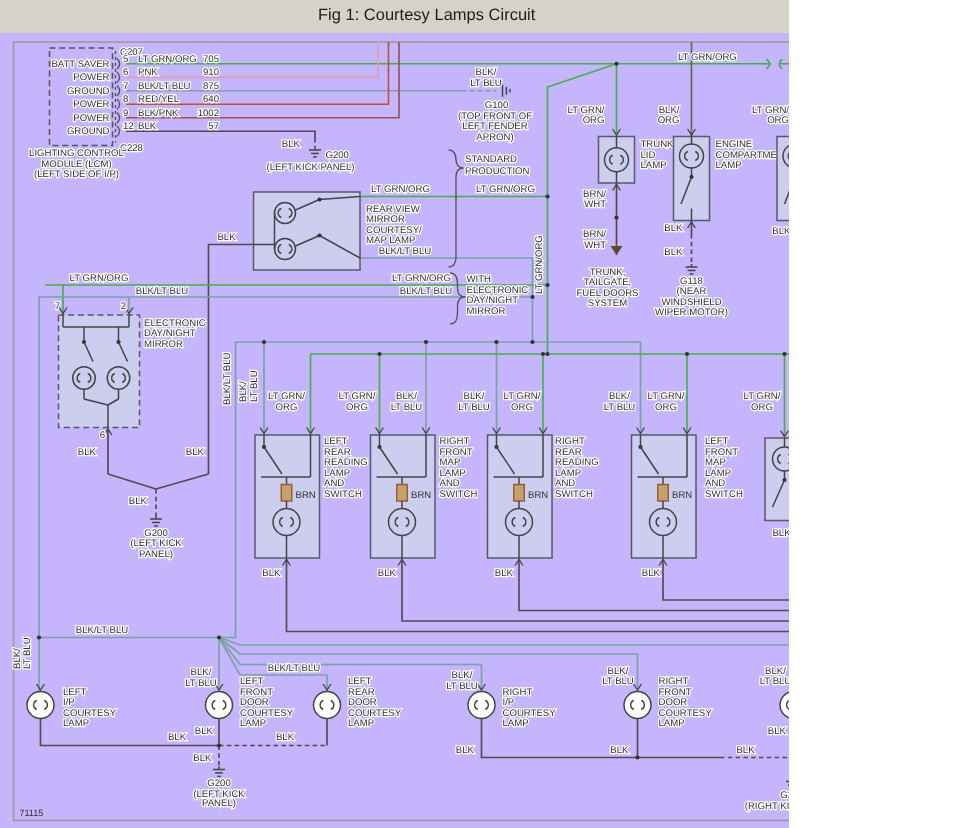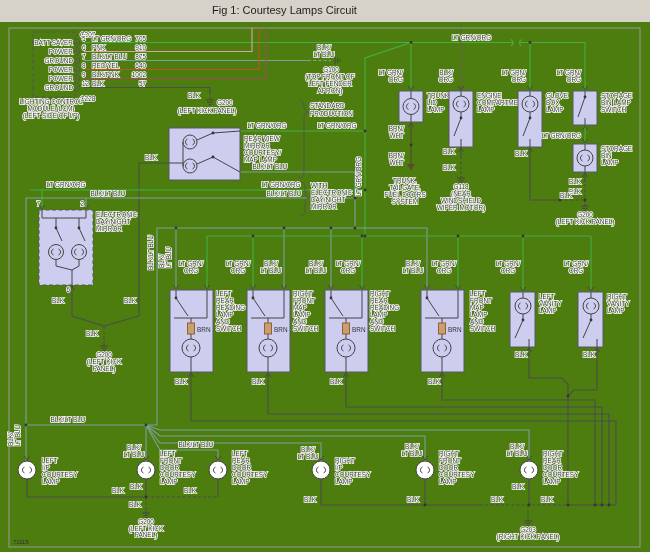--- a/index.html
+++ b/index.html
@@ -1,16 +1,16 @@
 <!DOCTYPE html>
 <html><head>
 <meta charset="utf-8">
 <style>
   html,body{margin:0;padding:0;background:#fff;}
-  .stage{position:relative;width:650px;height:552px;background:#4d7c0f;overflow:hidden;
+  .stage{position:relative;width:526px;height:552px;background:#c4b5fd;overflow:hidden;
          font-family:"Liberation Sans",sans-serif;}
   .hdr{position:absolute;top:0;left:0;width:650px;height:22px;background:#d6d2ca;}
   .hdr span{position:absolute;left:212px;top:4px;font-size:11px;color:#1d1d1d;}
   svg{position:absolute;top:0;left:0;}
   text{font-family:"Liberation Sans",sans-serif;}
 </style>
 </head>
 <body>
 
 <div class="stage">

